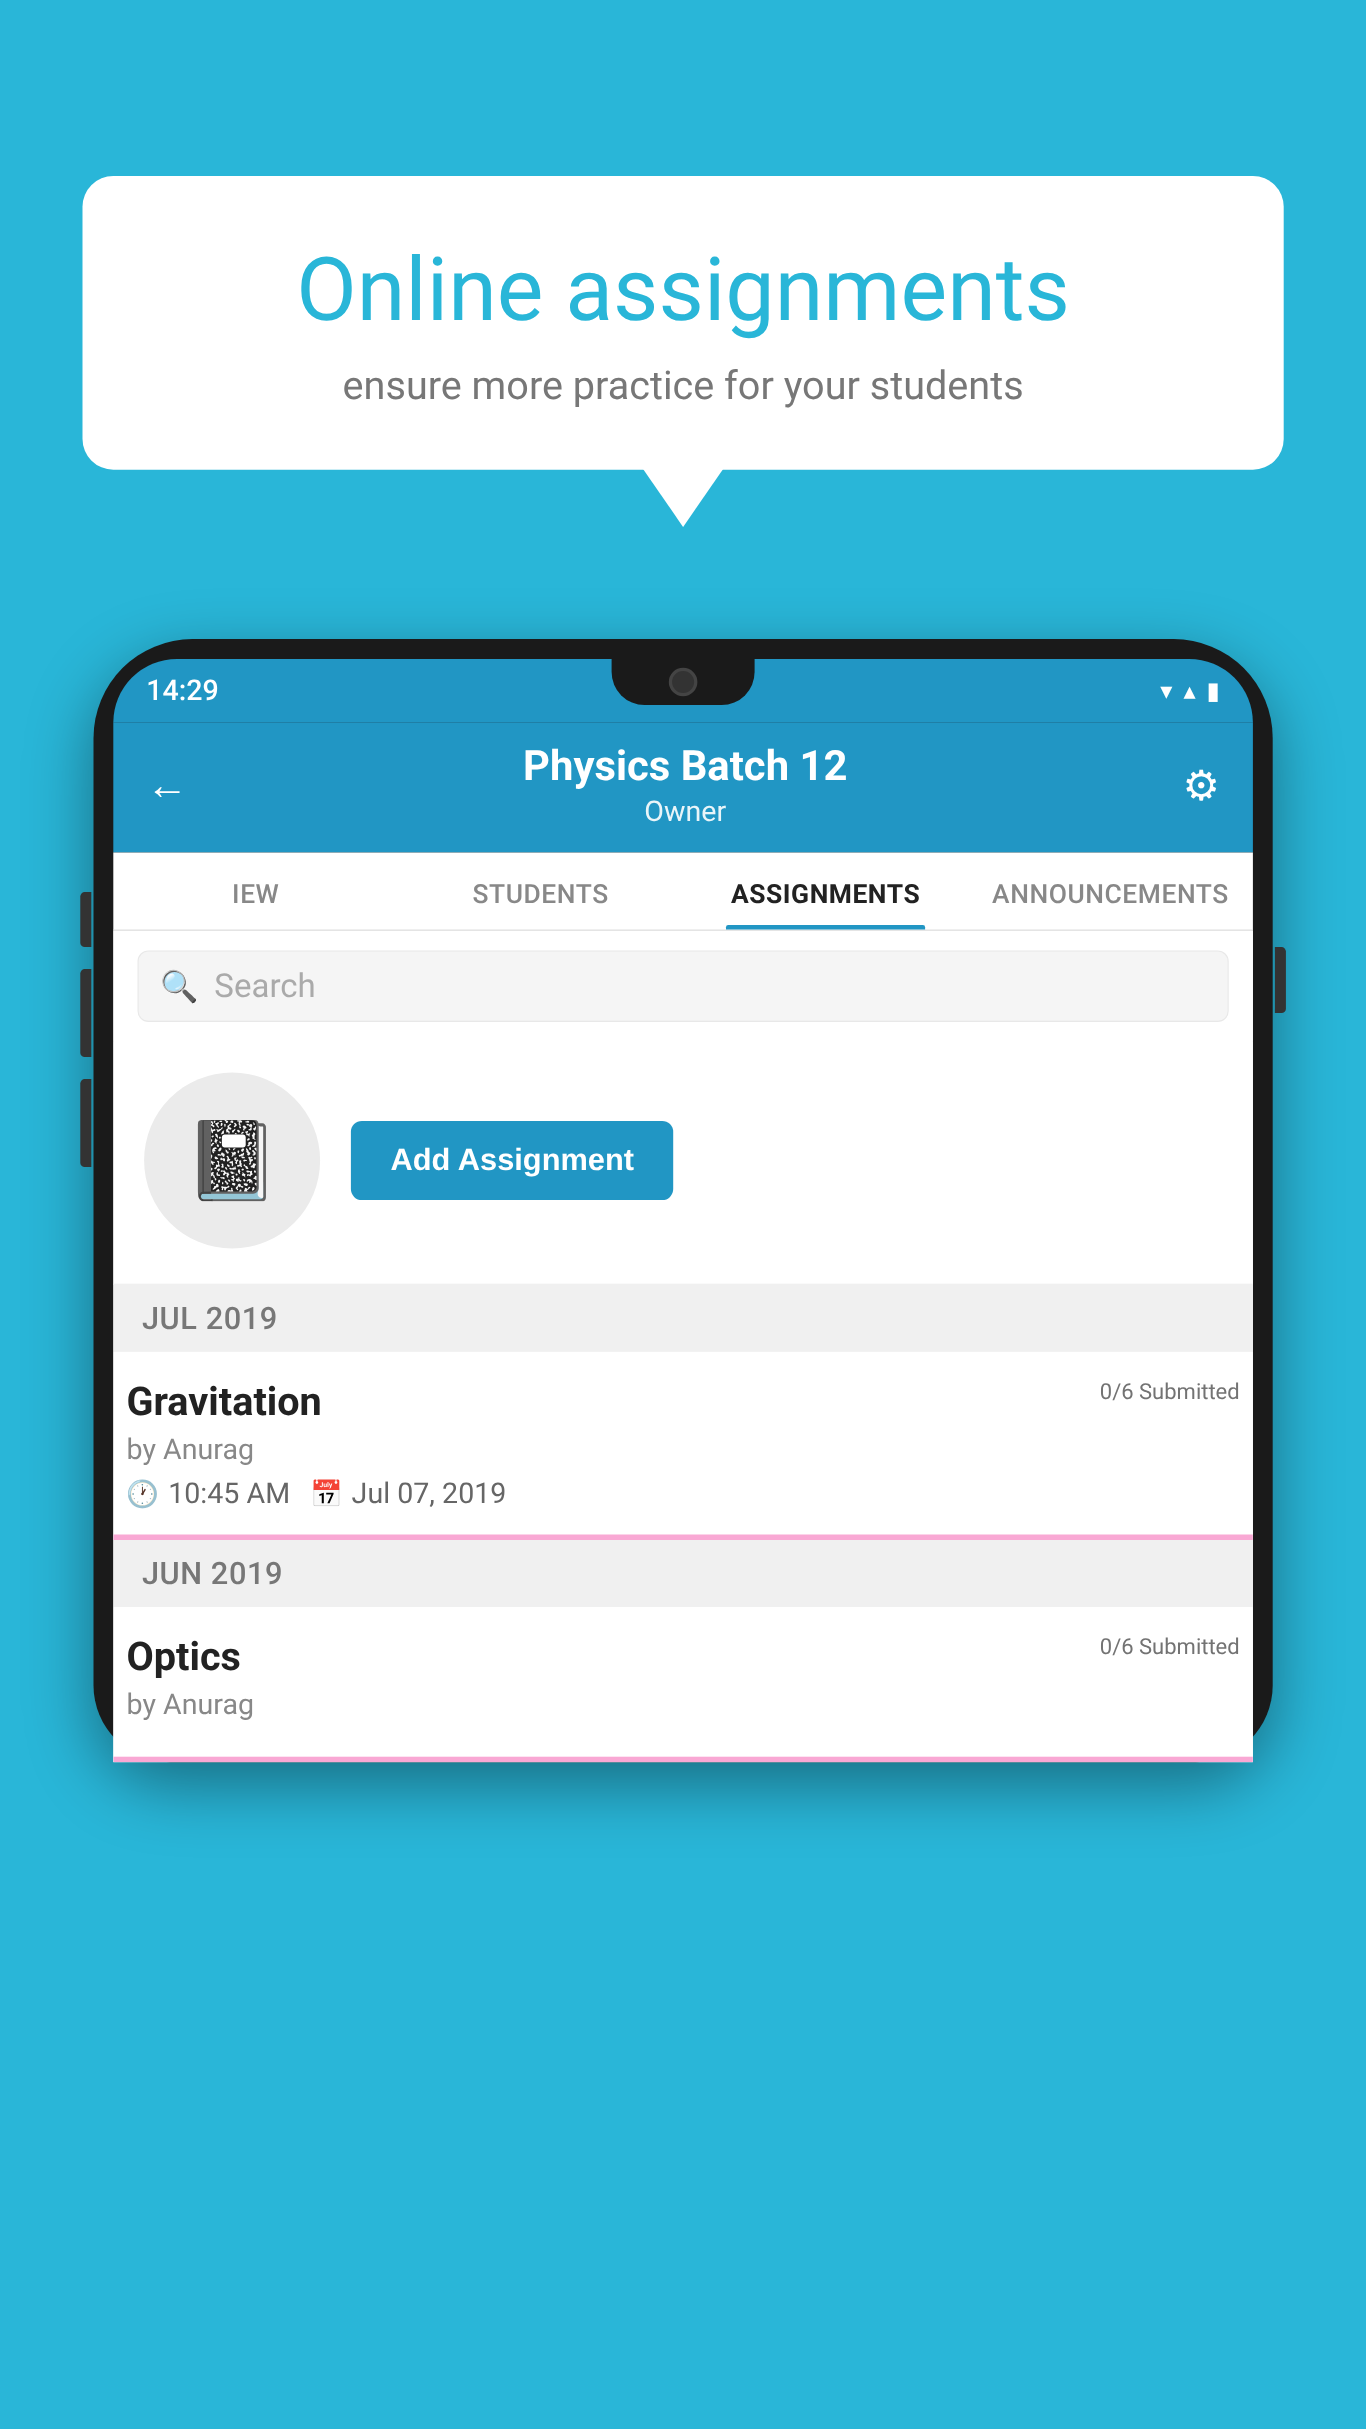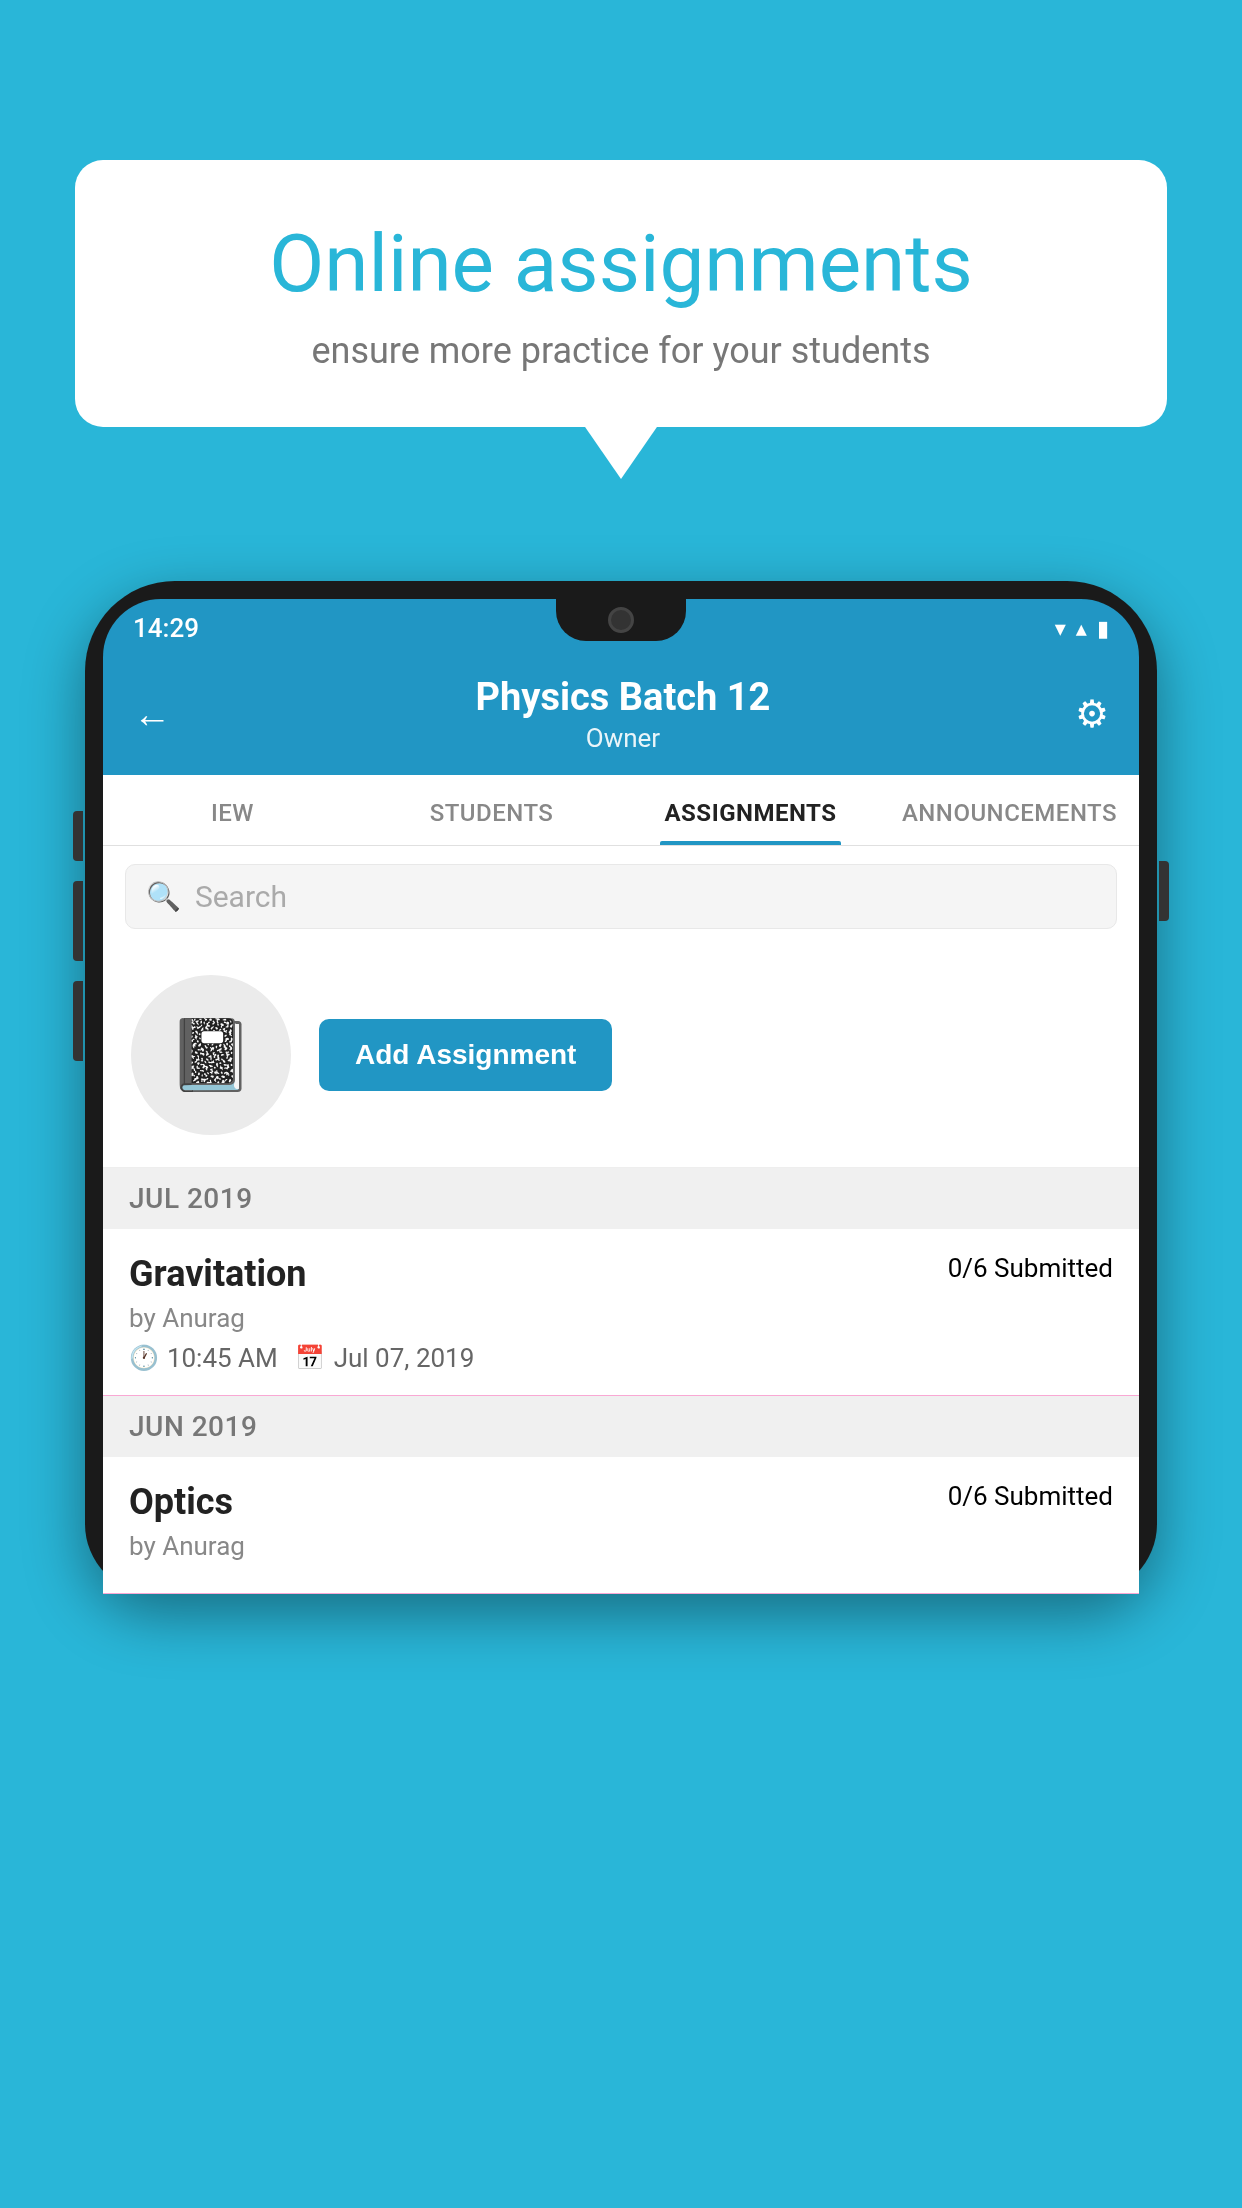--- a/index.html
+++ b/index.html
@@ -282,40 +282,40 @@
       padding: 14px 26px;
       font-size: 28px;
       color: #777;
       font-weight: 500;
       letter-spacing: 0.5px;
     }
 
     
     .assignment-item {
       background: white;
-      padding: 24px 26px 22px;
-      border-bottom: 1px solid #f9a8d4;
+      padding: 24px 12px 22px;
+      border-bottom: 5px solid #f9a8d4;
     }
 
     .assignment-item-header {
       display: flex;
       justify-content: space-between;
       align-items: flex-start;
       margin-bottom: 8px;
     }
 
     .assignment-name {
       font-size: 36px;
       font-weight: 700;
       color: #222;
     }
 
     .assignment-submitted {
-      font-size: 26px;
-      color: #000000;
+      font-size: 20px;
+      color: #737373;
     }
 
     .assignment-meta {
       font-size: 26px;
       color: #888;
       margin-bottom: 10px;
     }
 
     .assignment-time-date {
       display: flex;

